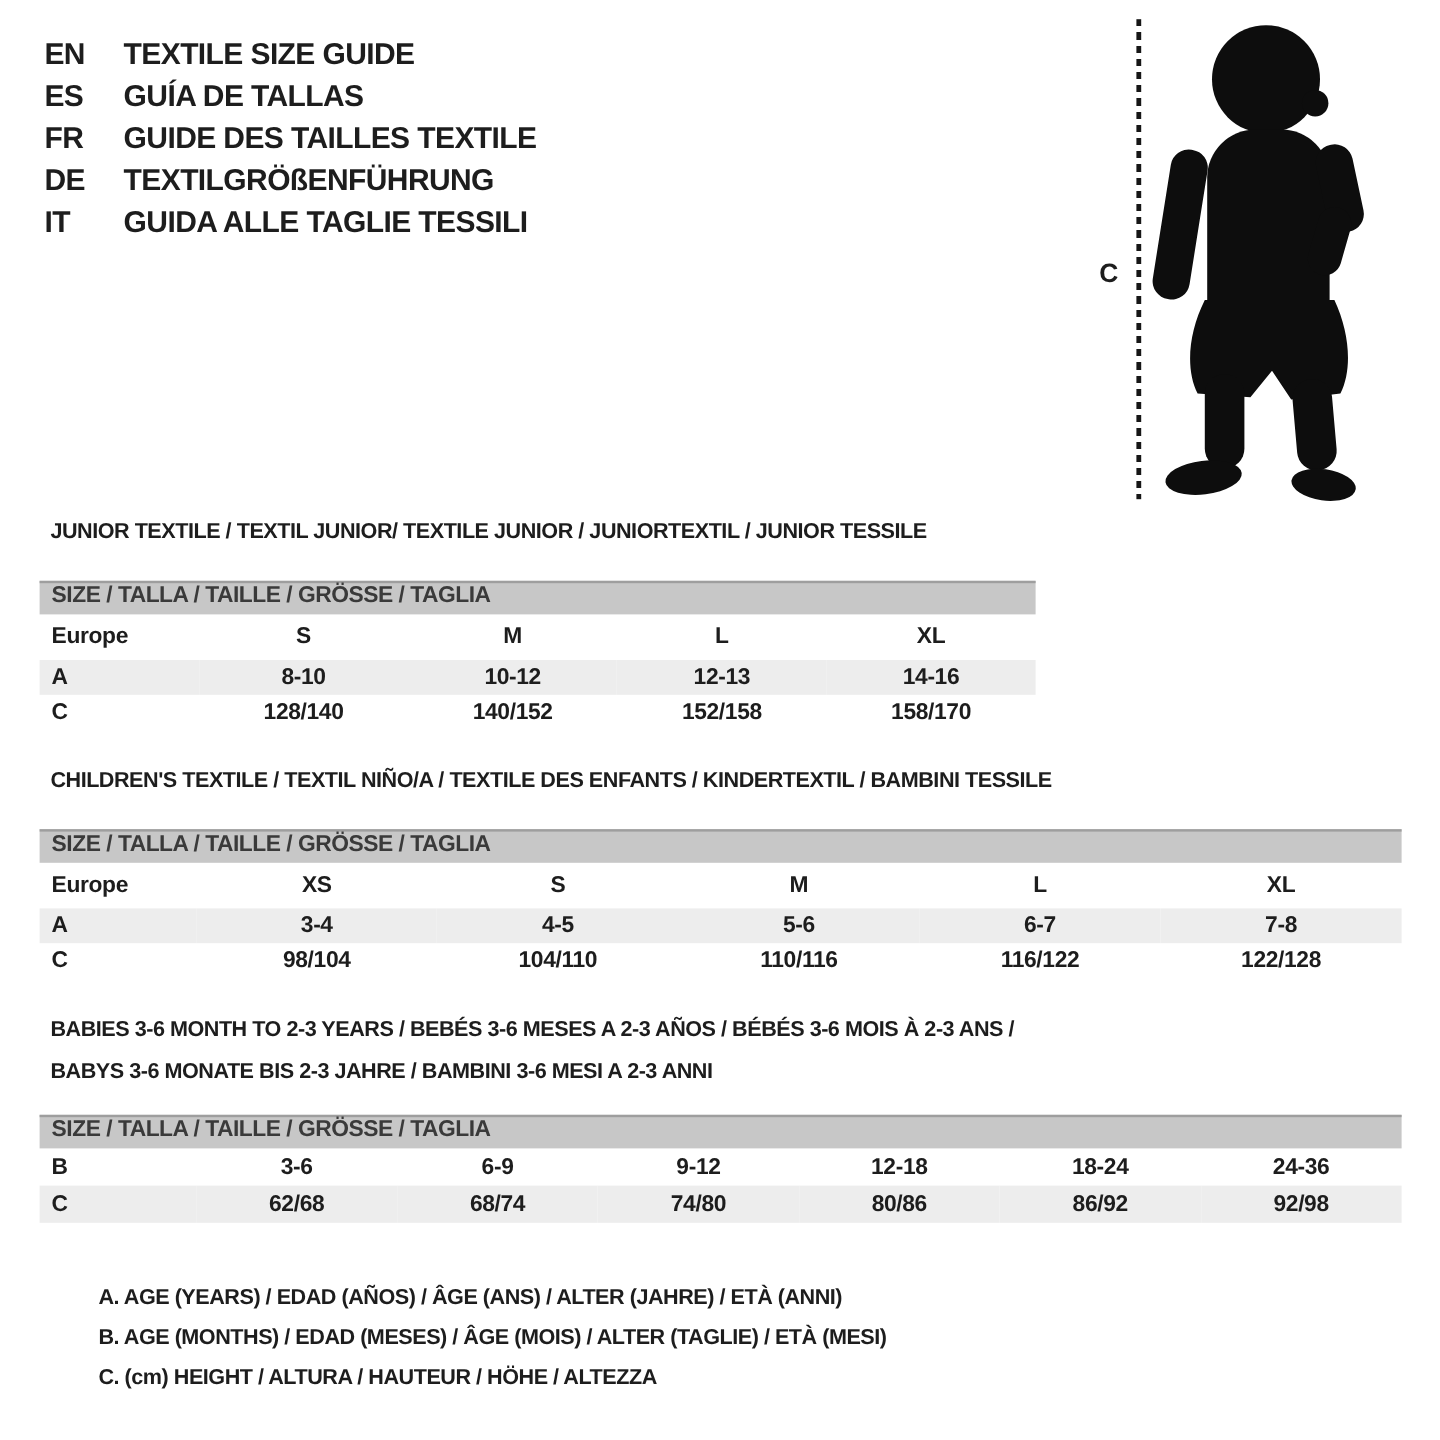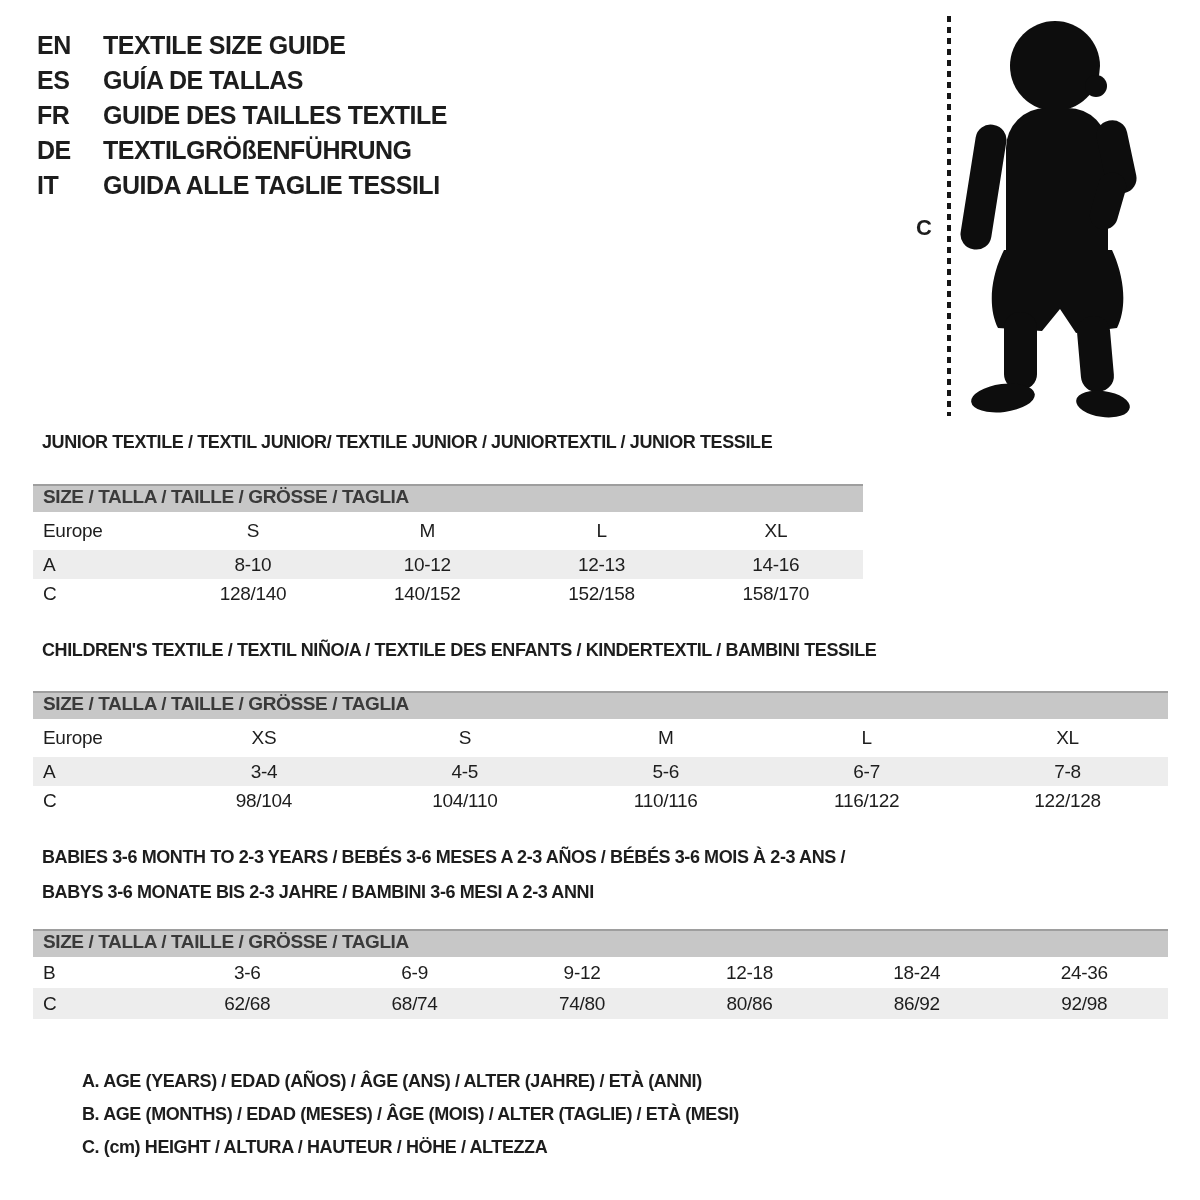--- a/index.html
+++ b/index.html
@@ -32,21 +32,21 @@
   }
   .size-bar{
     height:28px;background:#c7c7c7;border-top:2px solid #9e9e9e;
     display:flex;align-items:flex-start;padding-left:10px;box-sizing:border-box;
     color:#3a3a3a;font-size:19px;font-weight:700;letter-spacing:-.4px;
   }
   table.size-table{
     border-collapse:collapse;table-layout:fixed;width:100%;
   }
   table.size-table td{
-    font-size:19px;font-weight:400;letter-spacing:-.3px;
+    font-size:19px;font-weight:700;letter-spacing:-.3px;
     text-align:center;vertical-align:middle;padding:0;
   }
   table.size-table td.lbl{text-align:left;padding-left:10px;}
   tr.hdr-row{height:38px;}
   tr.data-row{height:29px;}
   tr.data-row-tall{height:31px;}
   tr.shaded{background:#ededed;}
 
   .w-junior{width:830px;}
   .w-wide{width:1135px;}

